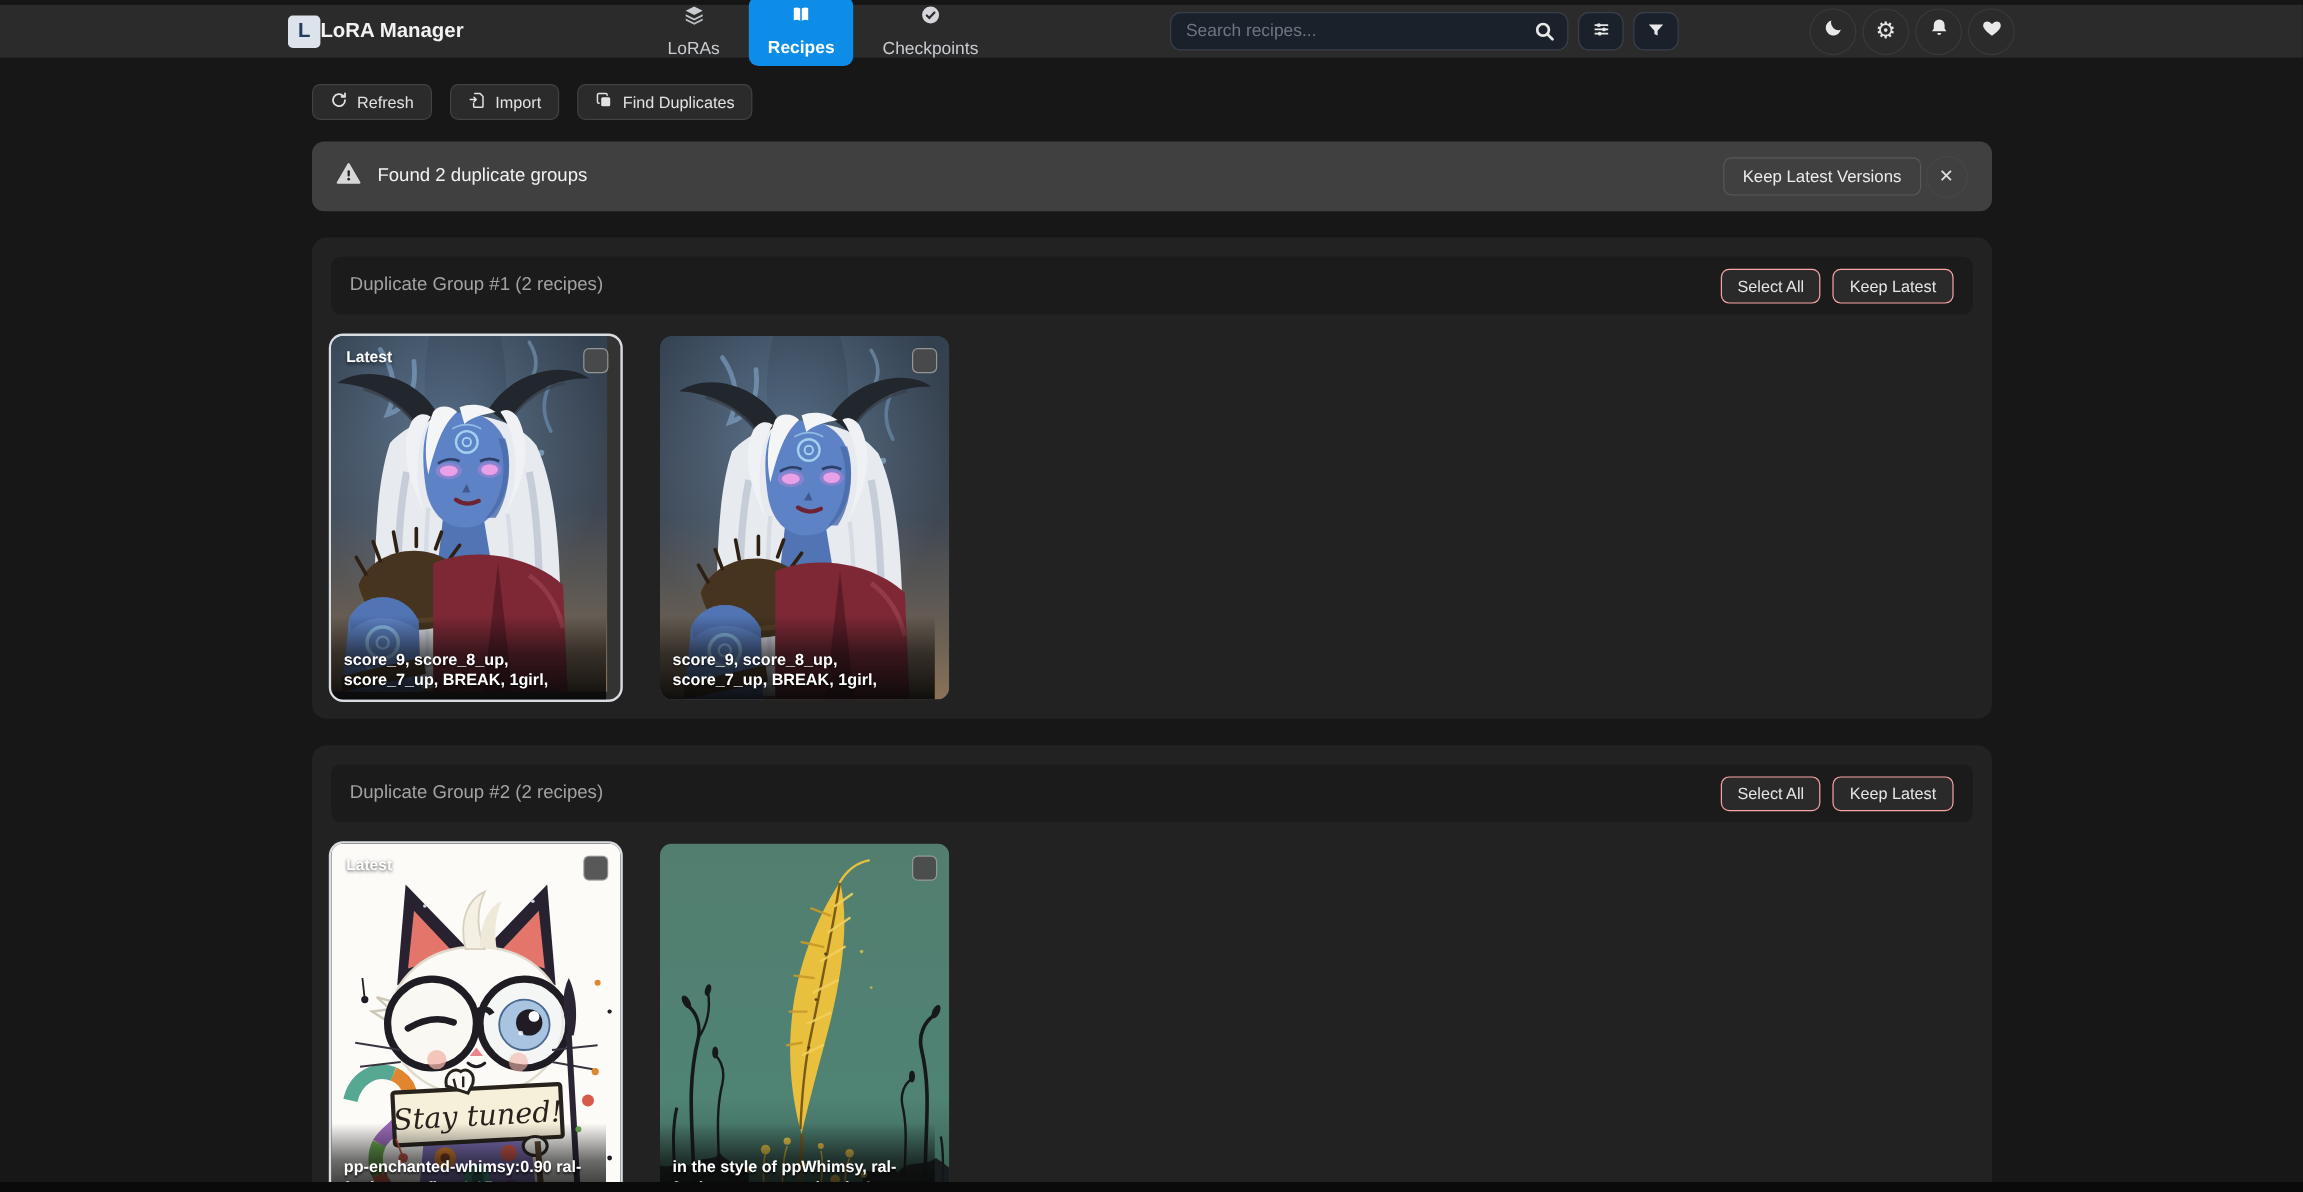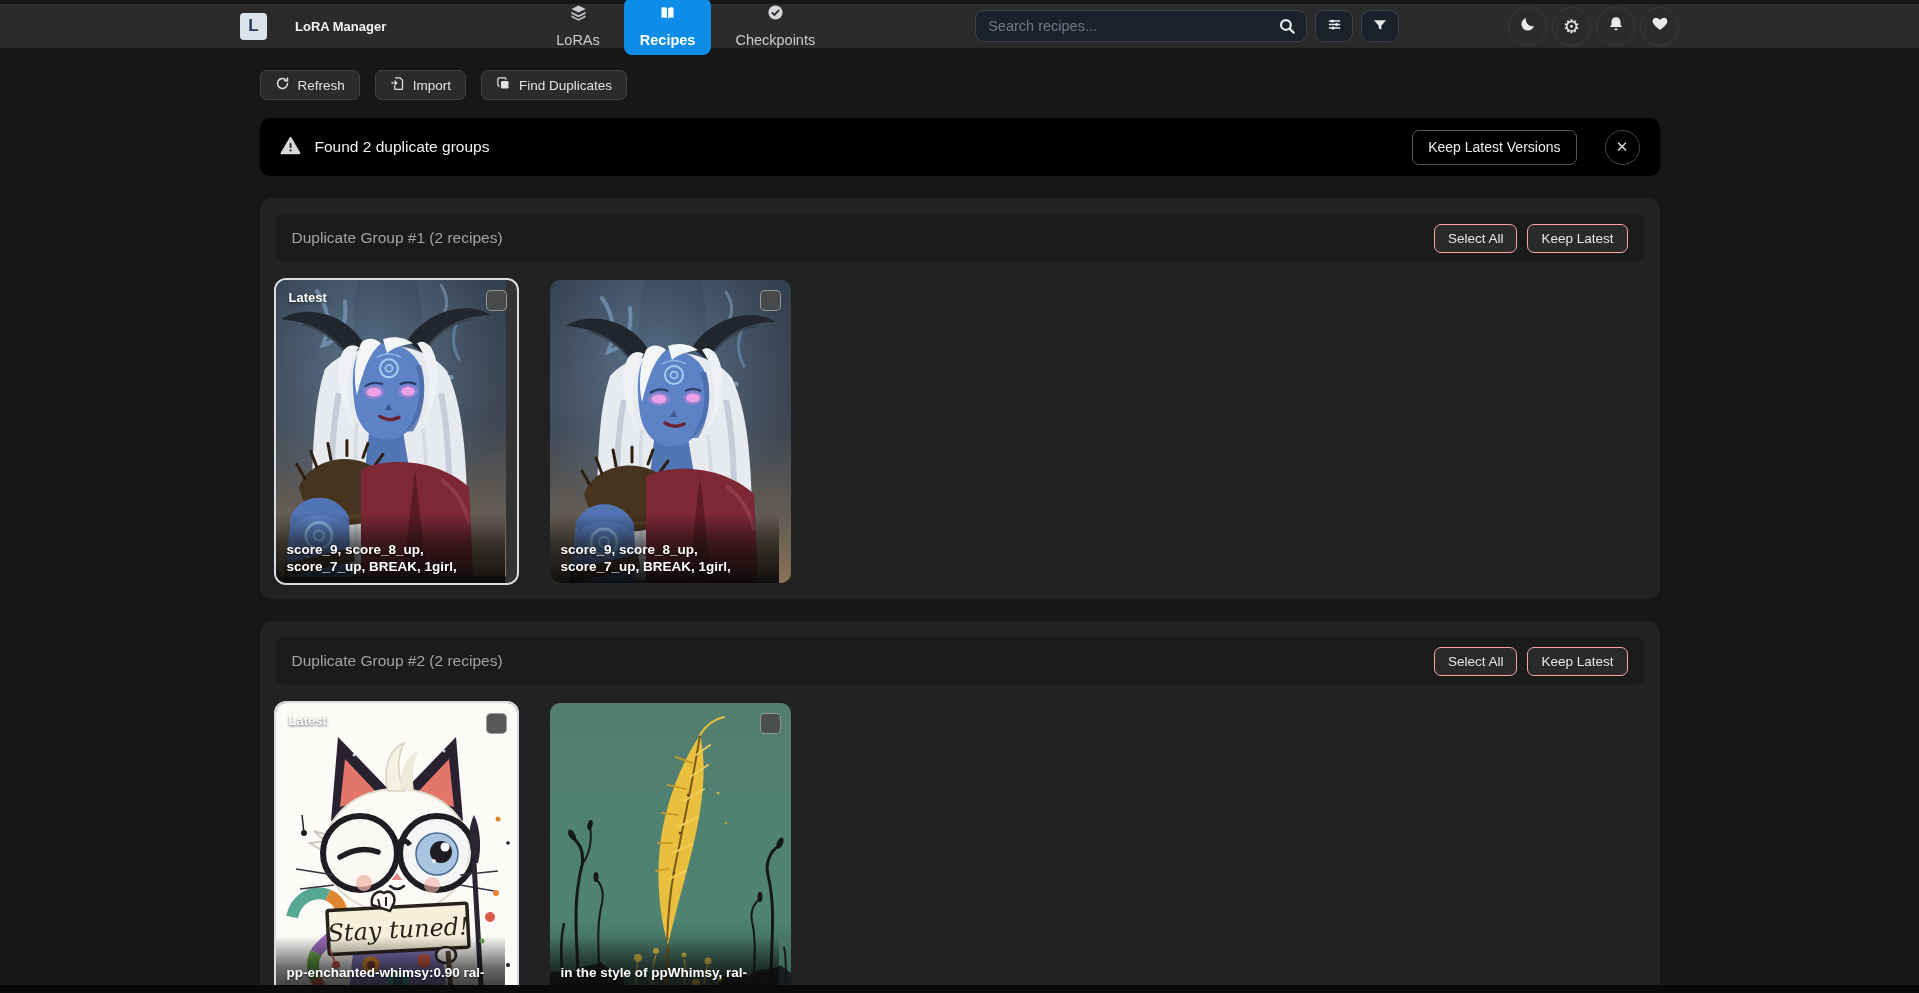--- a/index.html
+++ b/index.html
@@ -6,21 +6,21 @@
   html,body { width:1919px; height:993px; overflow:hidden; background:#171717;
               font-family:"Liberation Sans", sans-serif; }
   .top-strip { height:4px; background:#151515; }
   .bottom-strip { position:fixed; left:0; bottom:0; width:100%; height:8px; background:#0a0a0a; z-index:50; }
 
   
   header { height:44px; background:#2b2b2b; }
   .header-inner { height:100%; margin:0 240px; display:flex; align-items:center; }
   .logo-box { width:27px; height:27px; background:#dde3ea; border-radius:4px; color:#223a5e;
               font-weight:bold; font-size:17px; display:flex; align-items:center; justify-content:center; }
-  .app-title { color:#f2f2f2; font-weight:700; font-size:13px; margin-left:28px; margin-right:160px; }
+  .app-title { color:#f2f2f2; font-weight:700; font-size:17px; margin-left:0; margin-right:160px; }
   nav { display:flex; align-items:center; gap:14px; }
   .nav-item { display:flex; align-items:center; gap:8px; color:#c9ccd1; font-size:14.5px;
               padding:7px 10px; border-radius:8px; cursor:pointer; white-space:nowrap;flex-direction:column; }
   .nav-item svg { flex:0 0 auto; }
   .nav-item.active { background:#0d8de8; color:#fff; font-weight:600; padding:7px 16px; }
   .search-wrap { margin-left:150px; position:relative; }
   .search-input { width:332px; height:32px; background:#1b212b; border:1px solid #39404d;
                   border-radius:9px; color:#c8ccd4; padding:0 40px 0 12px; font-size:14.5px;
                   font-family:"Liberation Sans", sans-serif; }
   .search-input::placeholder { color:#6f7682; }
@@ -30,24 +30,24 @@
   .round-group { margin-left:auto; display:flex; align-items:center; gap:5px; }
   .round-btn { width:39px; height:39px; border-radius:50%; border:1px solid #3a3a3a; background:transparent;
                color:#e6e6e6; display:flex; align-items:center; justify-content:center; cursor:pointer; font-size:19px; }
 
   
   .container { width:1400px; margin:0 auto; }
   .toolbar { display:flex; gap:15px; margin-top:22px; }
   .btn { display:inline-flex; align-items:center; gap:8px; background:#2b2b2b; border:1px solid #424242;
          color:#e2e2e2; font-size:13.5px; padding:5px 14px; border-radius:7px; cursor:pointer;
          font-family:"Liberation Sans", sans-serif; }
-  .banner { margin-top:18px; background:#000000; border-radius:10px; height:58px;
+  .banner { margin-top:18px; background:#404040; border-radius:10px; height:58px;
             display:flex; align-items:center; padding:0 20px; }
   .banner-left { display:flex; align-items:center; gap:14px; color:#f2f2f2; font-size:15.5px; }
-  .banner-right { margin-left:auto; display:flex; gap:28px; }
+  .banner-right { margin-left:auto; display:flex; align-items:center; gap:4px; }
   .btn-outline { background:transparent; border:1px solid #585858; color:#ececec; font-size:14px;
                  padding:7px 15px; border-radius:7px; cursor:pointer; font-family:"Liberation Sans", sans-serif; }
   .delete-group { display:flex; align-items:center; gap:9px; border:1px solid #3c3c3c; border-radius:9px;
                   padding:6px 14px; color:#8a8a8a; font-size:14px; cursor:default; }
   .delete-count { width:90px; height:28px; background:#1c1c1c; border:1px solid #383838; border-radius:5px;
                   color:#9a9a9a; text-align:center; font-size:14px; font-family:"Liberation Sans", sans-serif; }
   .close-btn { width:35px; height:35px; border-radius:50%; border:1px solid #474747; background:transparent;
                color:#dedede; font-size:15px; cursor:pointer; display:flex; align-items:center; justify-content:center; }
 
   .group { margin-top:22px; background:#222222; border-radius:12px; padding:16px; }

